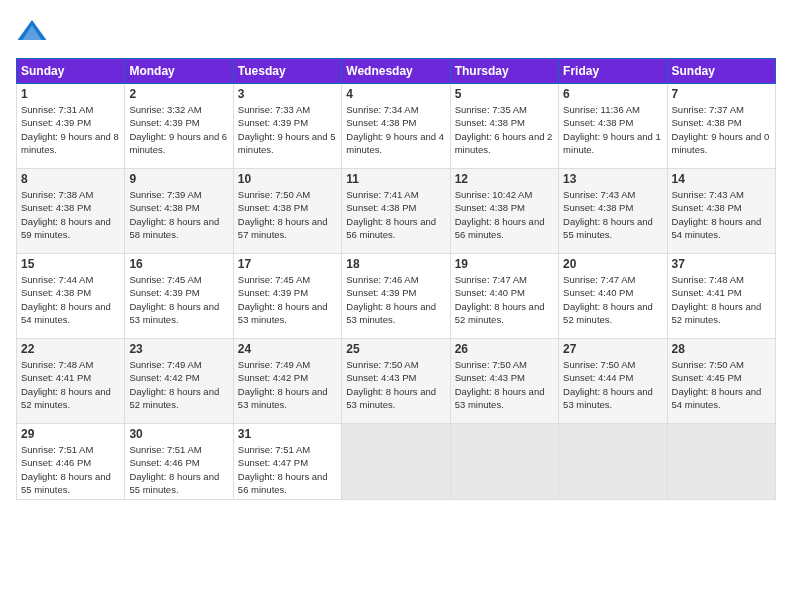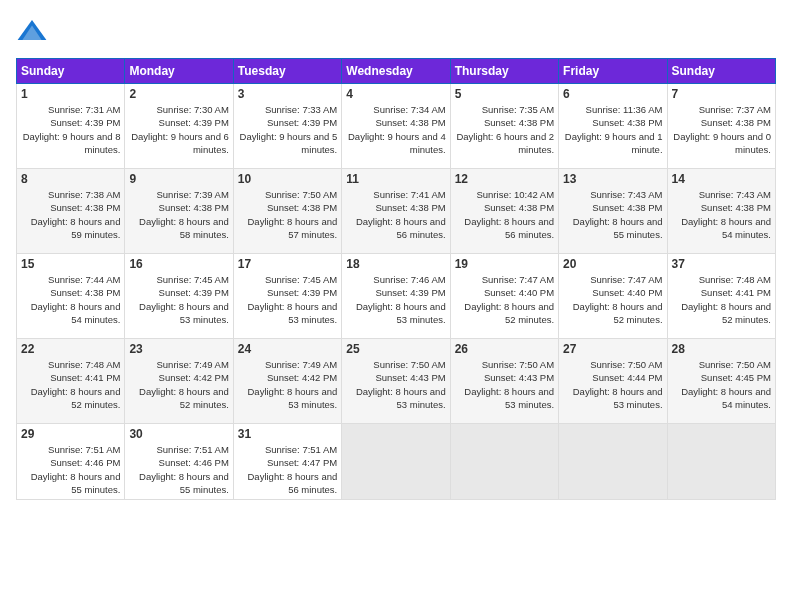--- a/index.html
+++ b/index.html
@@ -89,21 +89,20 @@
     .day-num {
       font-size: 12px;
       font-weight: bold;
       color: #333;
       display: block;
       margin-bottom: 2px;
     }
     .day-info {
       line-height: 1.4;
       color: #333;
-      text-align: right;
     }
     .last-row td {
       height: 75px;
     }
   </style>
 </head>
 <body>
 
 <div class="page">
   <div class="header">
@@ -141,21 +140,21 @@
         <span class="day-num">1</span>
         <div class="day-info">
           <span>Sunrise: 7:31 AM</span><br>
           <span>Sunset: 4:39 PM</span><br>
           <span>Daylight: 9 hours and 8 minutes.</span>
         </div>
       </td>
           <td>
         <span class="day-num">2</span>
         <div class="day-info">
-          <span>Sunrise: 7:30 AM</span><br>
+          <span>Sunrise: 3:32 AM</span><br>
           <span>Sunset: 4:39 PM</span><br>
           <span>Daylight: 9 hours and 6 minutes.</span>
         </div>
       </td>
           <td>
         <span class="day-num">3</span>
         <div class="day-info">
           <span>Sunrise: 7:33 AM</span><br>
           <span>Sunset: 4:39 PM</span><br>
           <span>Daylight: 9 hours and 5 minutes.</span>

